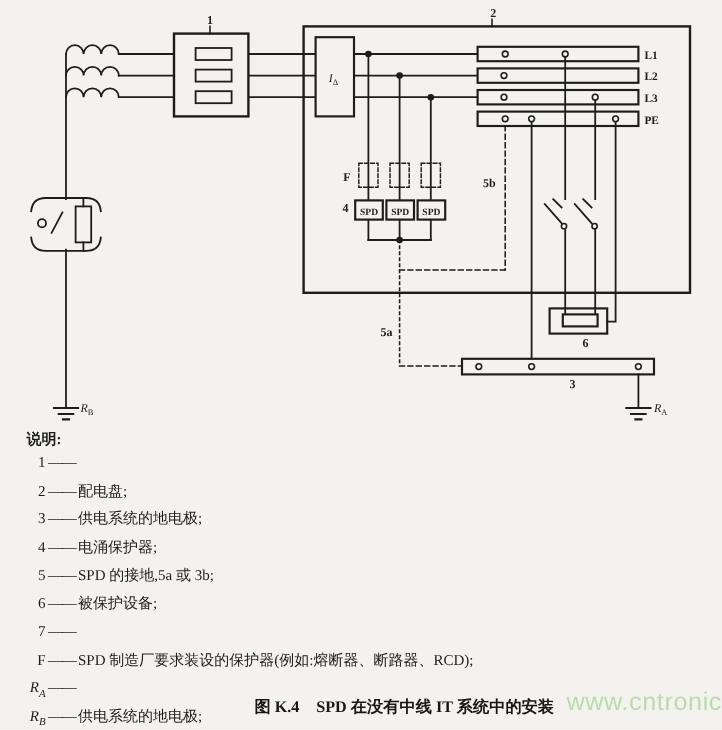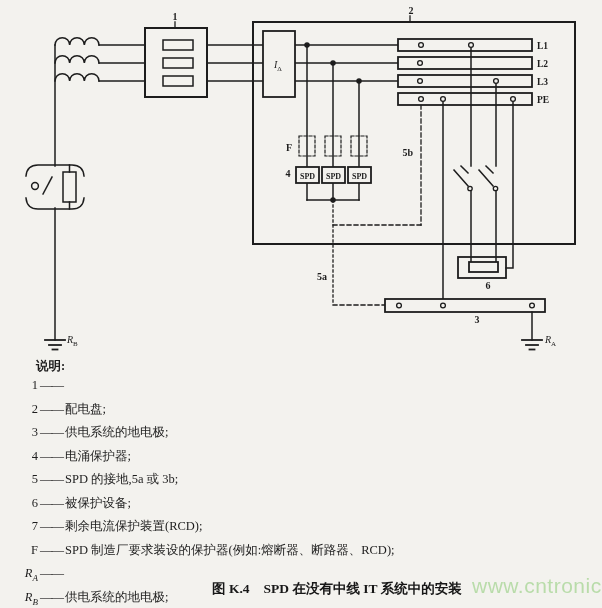--- a/index.html
+++ b/index.html
@@ -3,21 +3,21 @@
 <meta charset="utf-8">
 <style>
   html,body{margin:0;padding:0;}
   body{width:602px;height:608px;overflow:hidden;
        font-family:"Liberation Serif","DejaVu Serif",serif;}
   .page{position:relative;width:602px;height:608px;background:#f3f2ee;}
   .schematic{position:absolute;left:0;top:0;}
 
   
   .legend{position:absolute;left:0;top:357px;width:602px;color:#1d1d1d;}
-  .legend-heading{padding-left:36px;font-size:12.5px;line-height:19px;font-weight:600;}
+  .legend-heading{padding-left:22px;font-size:12.5px;line-height:19px;font-weight:600;}
   .legend-row{display:flex;font-size:12.5px;line-height:19px;}
   .legend-row .sym{display:inline-block;width:38px;text-align:right;white-space:nowrap;}
   .legend-row .sym sub{font-size:9px;}
   .legend-row .sym.italic{font-style:italic;}
   .legend-row .dash{margin:0 2px 0 2px;letter-spacing:-1px;}
   .legend-row .txt{white-space:nowrap;}
 
   .caption{position:absolute;left:176px;top:580px;font-size:13.5px;font-weight:700;color:#171717;white-space:nowrap;}
   .caption .fig{margin-right:14px;margin-left:36px;}
   .watermark{position:absolute;left:424px;top:574px;font-size:21px;
@@ -220,21 +220,20 @@
         <span class="txt">SPD 的接地,5a 或 3b;</span>
     </div>
     <div class="legend-row">
       <span class="sym"><span>6</span><sub></sub></span>
         <span class="dash">——</span>
         <span class="txt">被保护设备;</span>
     </div>
     <div class="legend-row">
       <span class="sym"><span>7</span><sub></sub></span>
         <span class="dash">——</span>
-        <span class="txt">剩余电流保护装置(RCD);</span>
     </div>
     <div class="legend-row">
       <span class="sym"><span>F</span><sub></sub></span>
         <span class="dash">——</span>
         <span class="txt">SPD 制造厂要求装设的保护器(例如:熔断器、断路器、RCD);</span>
     </div>
     <div class="legend-row">
       <span class="sym italic"><span>R</span><sub>A</sub></span>
         <span class="dash">——</span>
     </div>

